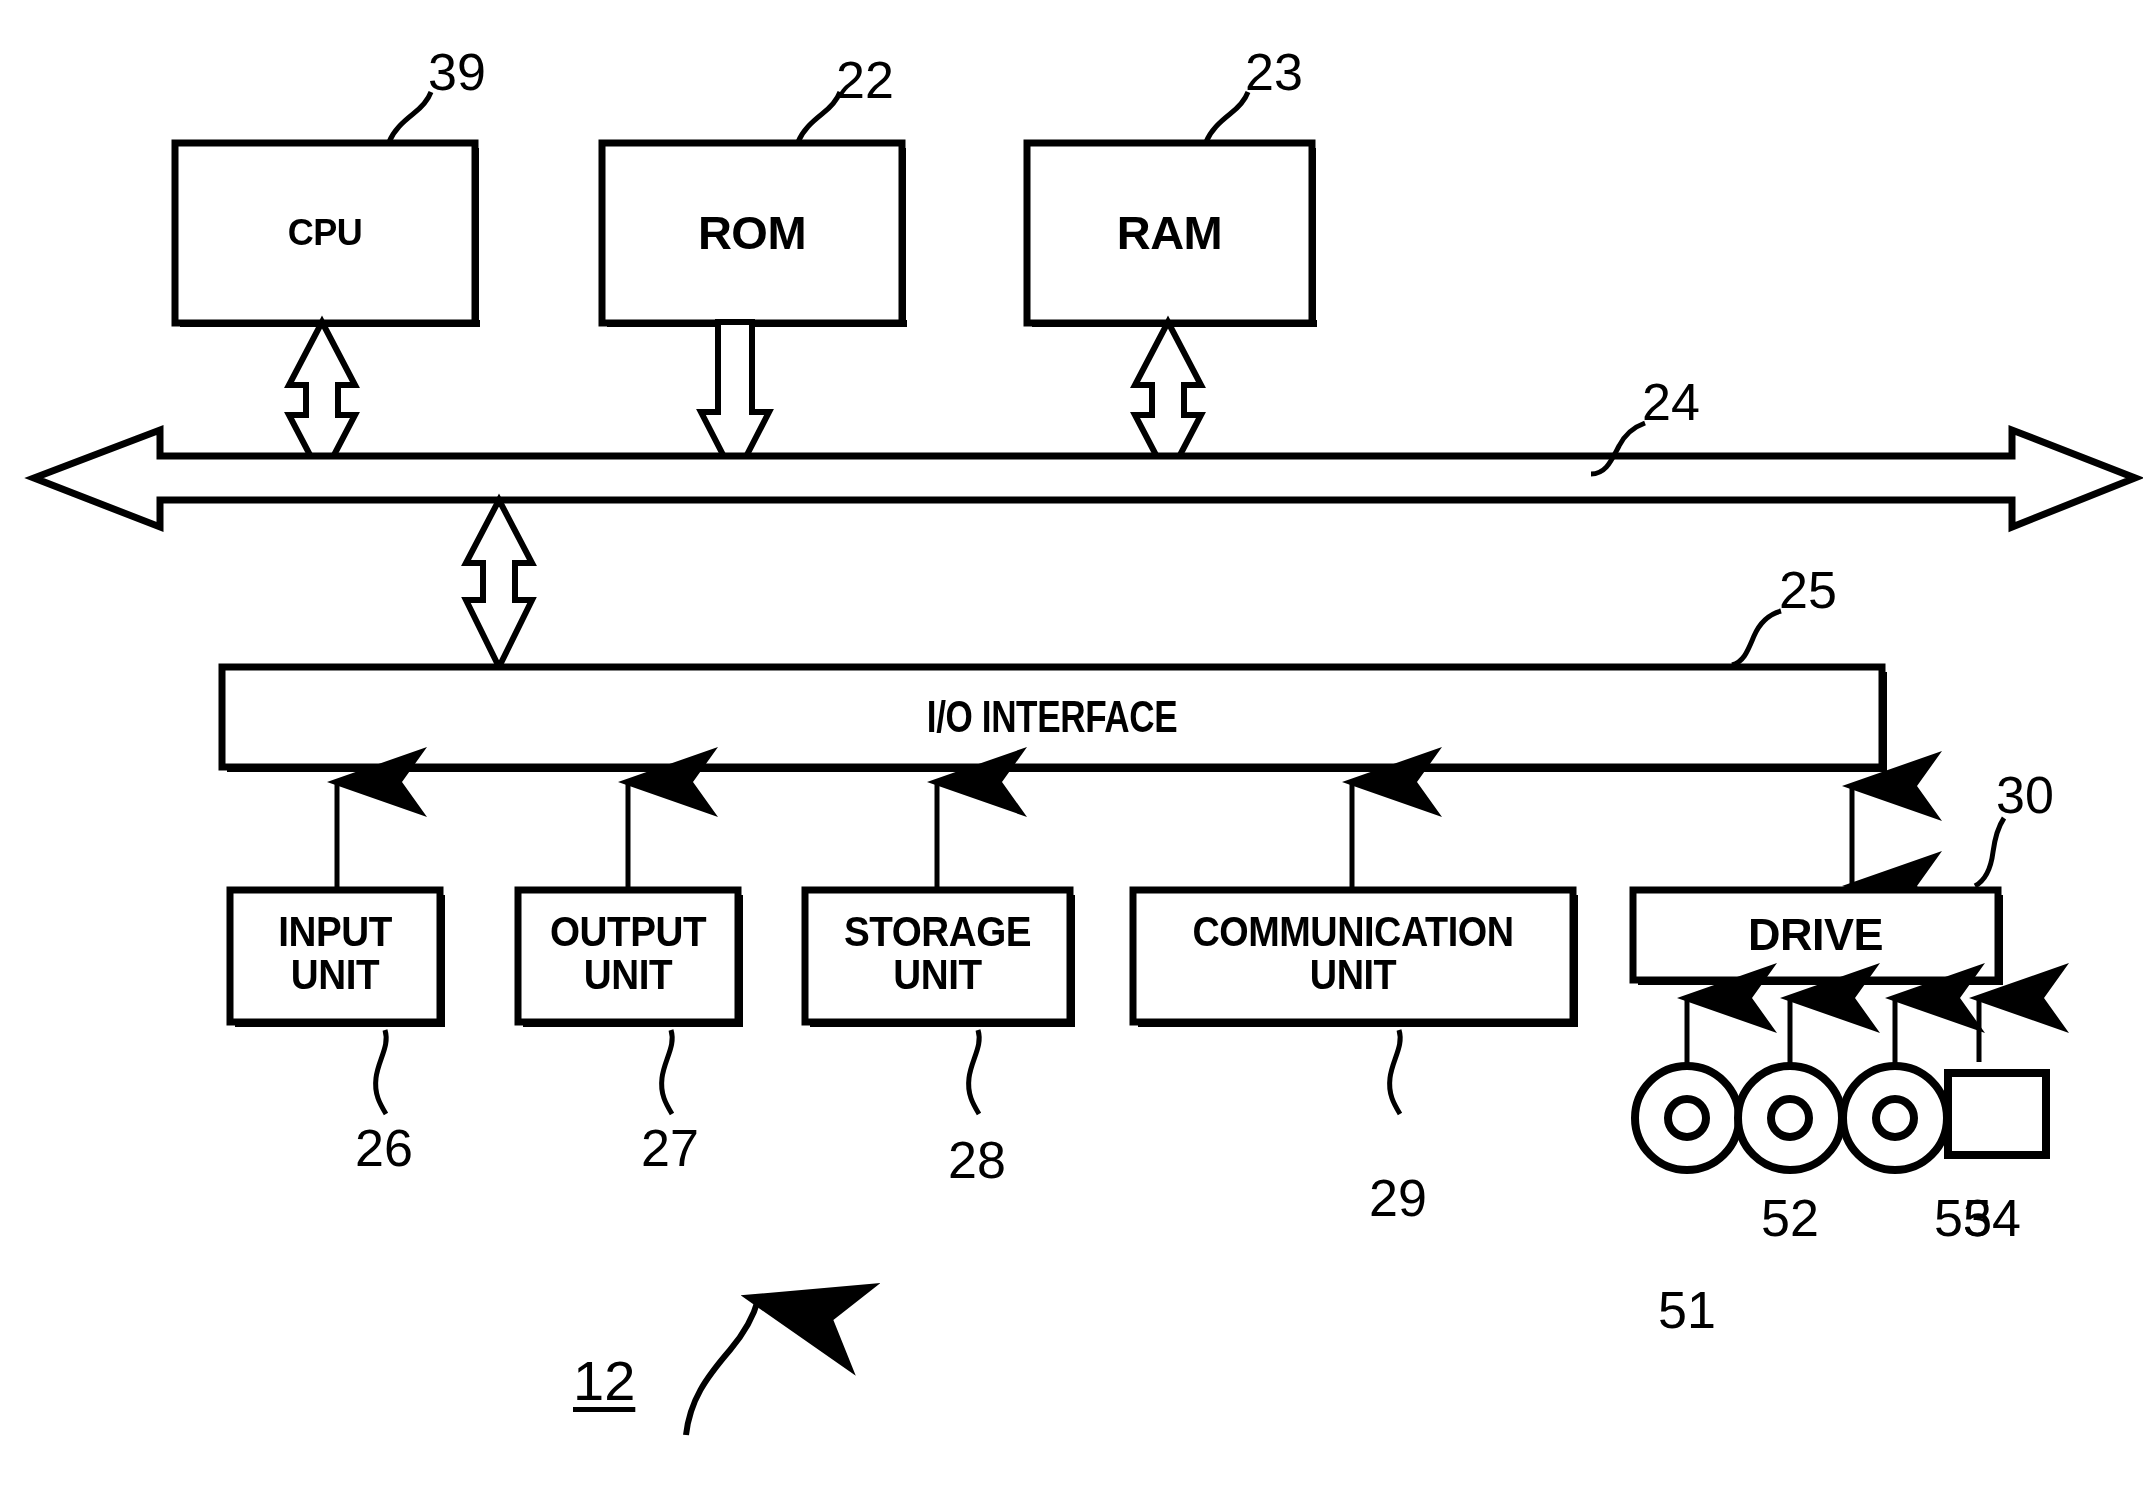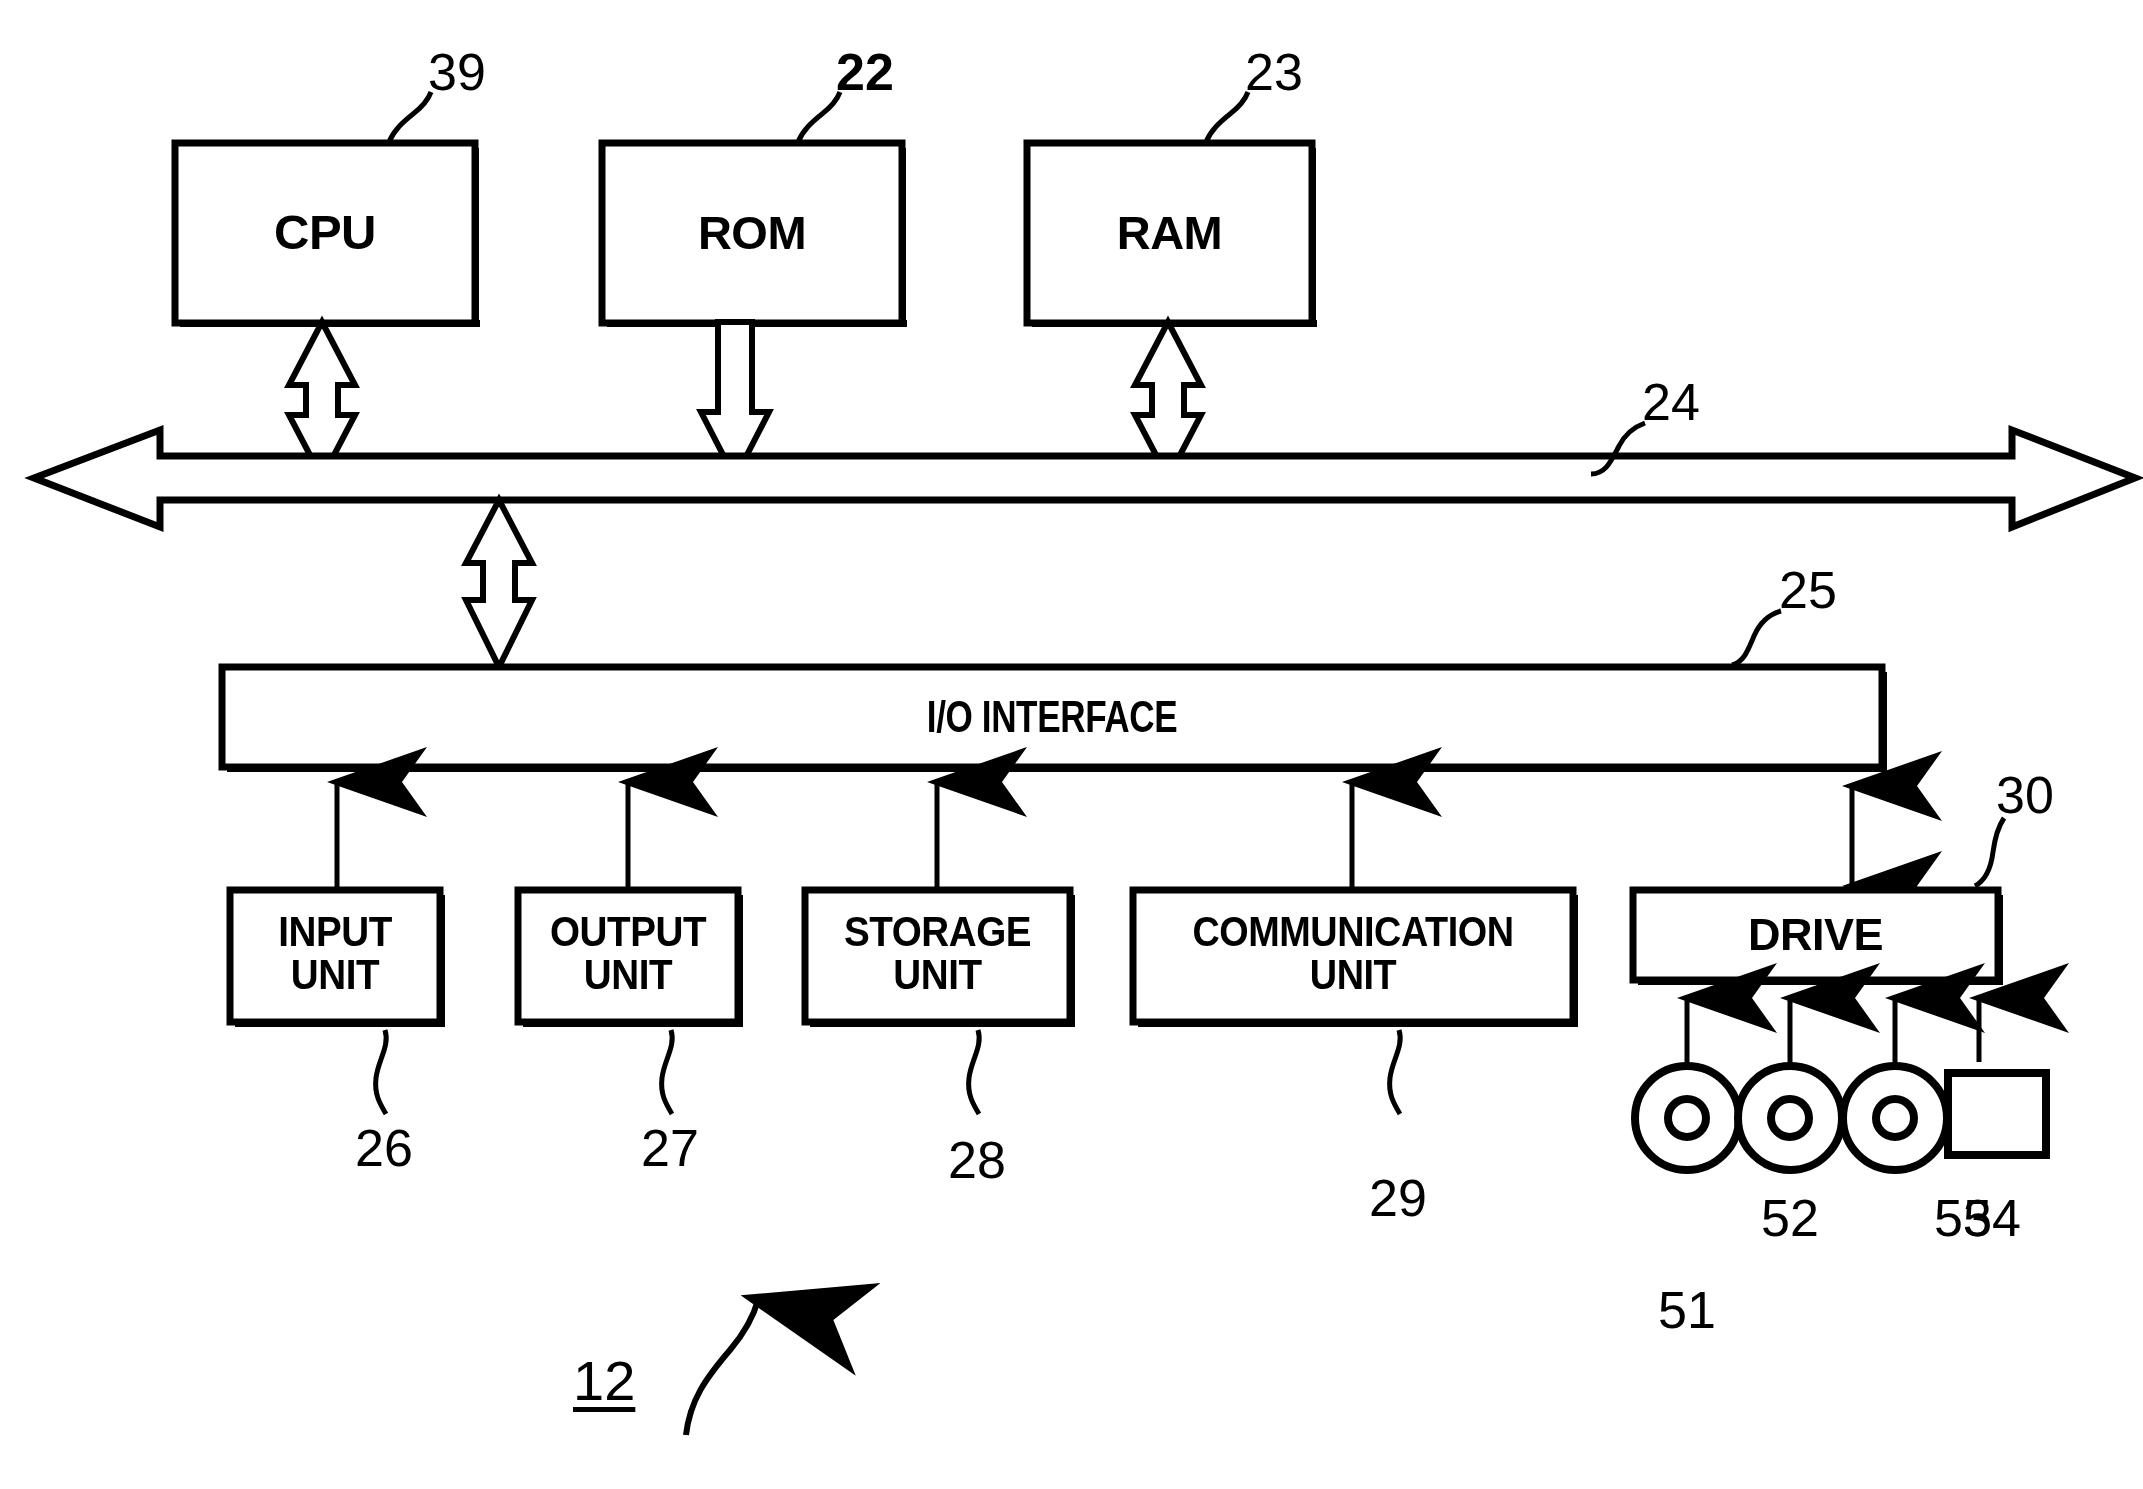--- a/index.html
+++ b/index.html
@@ -160,36 +160,36 @@
       <rect x="1948" y="1073" width="98" height="82" fill="#fff" stroke="#000" stroke-width="8"></rect>
     </g>
 
     <path d="M389,142 C394,130 403,122 413,114 C422,107 428,100 431,92" fill="none" stroke="#000" stroke-width="5"></path>
     <path d="M798,142 C803,130 812,122 822,114 C831,107 837,100 840,92" fill="none" stroke="#000" stroke-width="5"></path>
     <path d="M1206,142 C1211,130 1220,122 1230,114 C1239,107 1245,100 1248,92" fill="none" stroke="#000" stroke-width="5"></path>
 
     <path d="M686,1435 C690,1400 706,1378 730,1350 C746,1331 754,1315 758,1300" fill="none" stroke="#000" stroke-width="6" marker-end="url(#leaderArrow)"></path>
   </svg>
 
-  <div class="box-label" style="left:175px;top:143px;width:300px;height:180px;font-size:49px;">CPU</div>
+  <div class="box-label" style="left:175px;top:143px;width:300px;height:180px;font-size:36px;">CPU</div>
   <div class="box-label" style="left:602px;top:143px;width:300px;height:180px;font-size:47px;">ROM</div>
   <div class="box-label" style="left:1027px;top:143px;width:285px;height:180px;font-size:47px;">RAM</div>
   <div class="box-label" style="left:222px;top:667px;width:1660px;height:100px;font-size:45px;transform:scaleX(0.78);">I/O INTERFACE</div>
   <div class="box-label" style="left:230px;top:888px;width:210px;height:132px;font-size:42px;transform:scaleX(0.92);">INPUT
 UNIT</div>
   <div class="box-label" style="left:518px;top:888px;width:220px;height:132px;font-size:42px;transform:scaleX(0.92);">OUTPUT
 UNIT</div>
   <div class="box-label" style="left:805px;top:888px;width:265px;height:132px;font-size:42px;transform:scaleX(0.92);">STORAGE
 UNIT</div>
   <div class="box-label" style="left:1133px;top:888px;width:440px;height:132px;font-size:42px;transform:scaleX(0.90);">COMMUNICATION
 UNIT</div>
   <div class="box-label" style="left:1633px;top:890px;width:365px;height:90px;font-size:45px;">DRIVE</div>
 
   <div class="ref" style="left:428px;top:42px;">39</div>
-  <div class="ref" style="left:836px;top:42px;font-weight:bold;">22</div>
+  <div class="ref" style="left:836px;top:50px;">22</div>
   <div class="ref" style="left:1245px;top:42px;">23</div>
   <div class="ref" style="left:1642px;top:372px;">24</div>
   <div class="ref" style="left:1779px;top:560px;">25</div>
   <div class="ref" style="left:355px;top:1118px;">26</div>
   <div class="ref" style="left:641px;top:1118px;">27</div>
   <div class="ref" style="left:948px;top:1118px;margin-top:12px;">28</div>
   <div class="ref" style="left:1369px;top:1168px;">29</div>
   <div class="ref" style="left:1996px;top:765px;">30</div>
 
   <div class="ref" style="left:1658px;top:1252px;margin-top:28px;">51</div>

